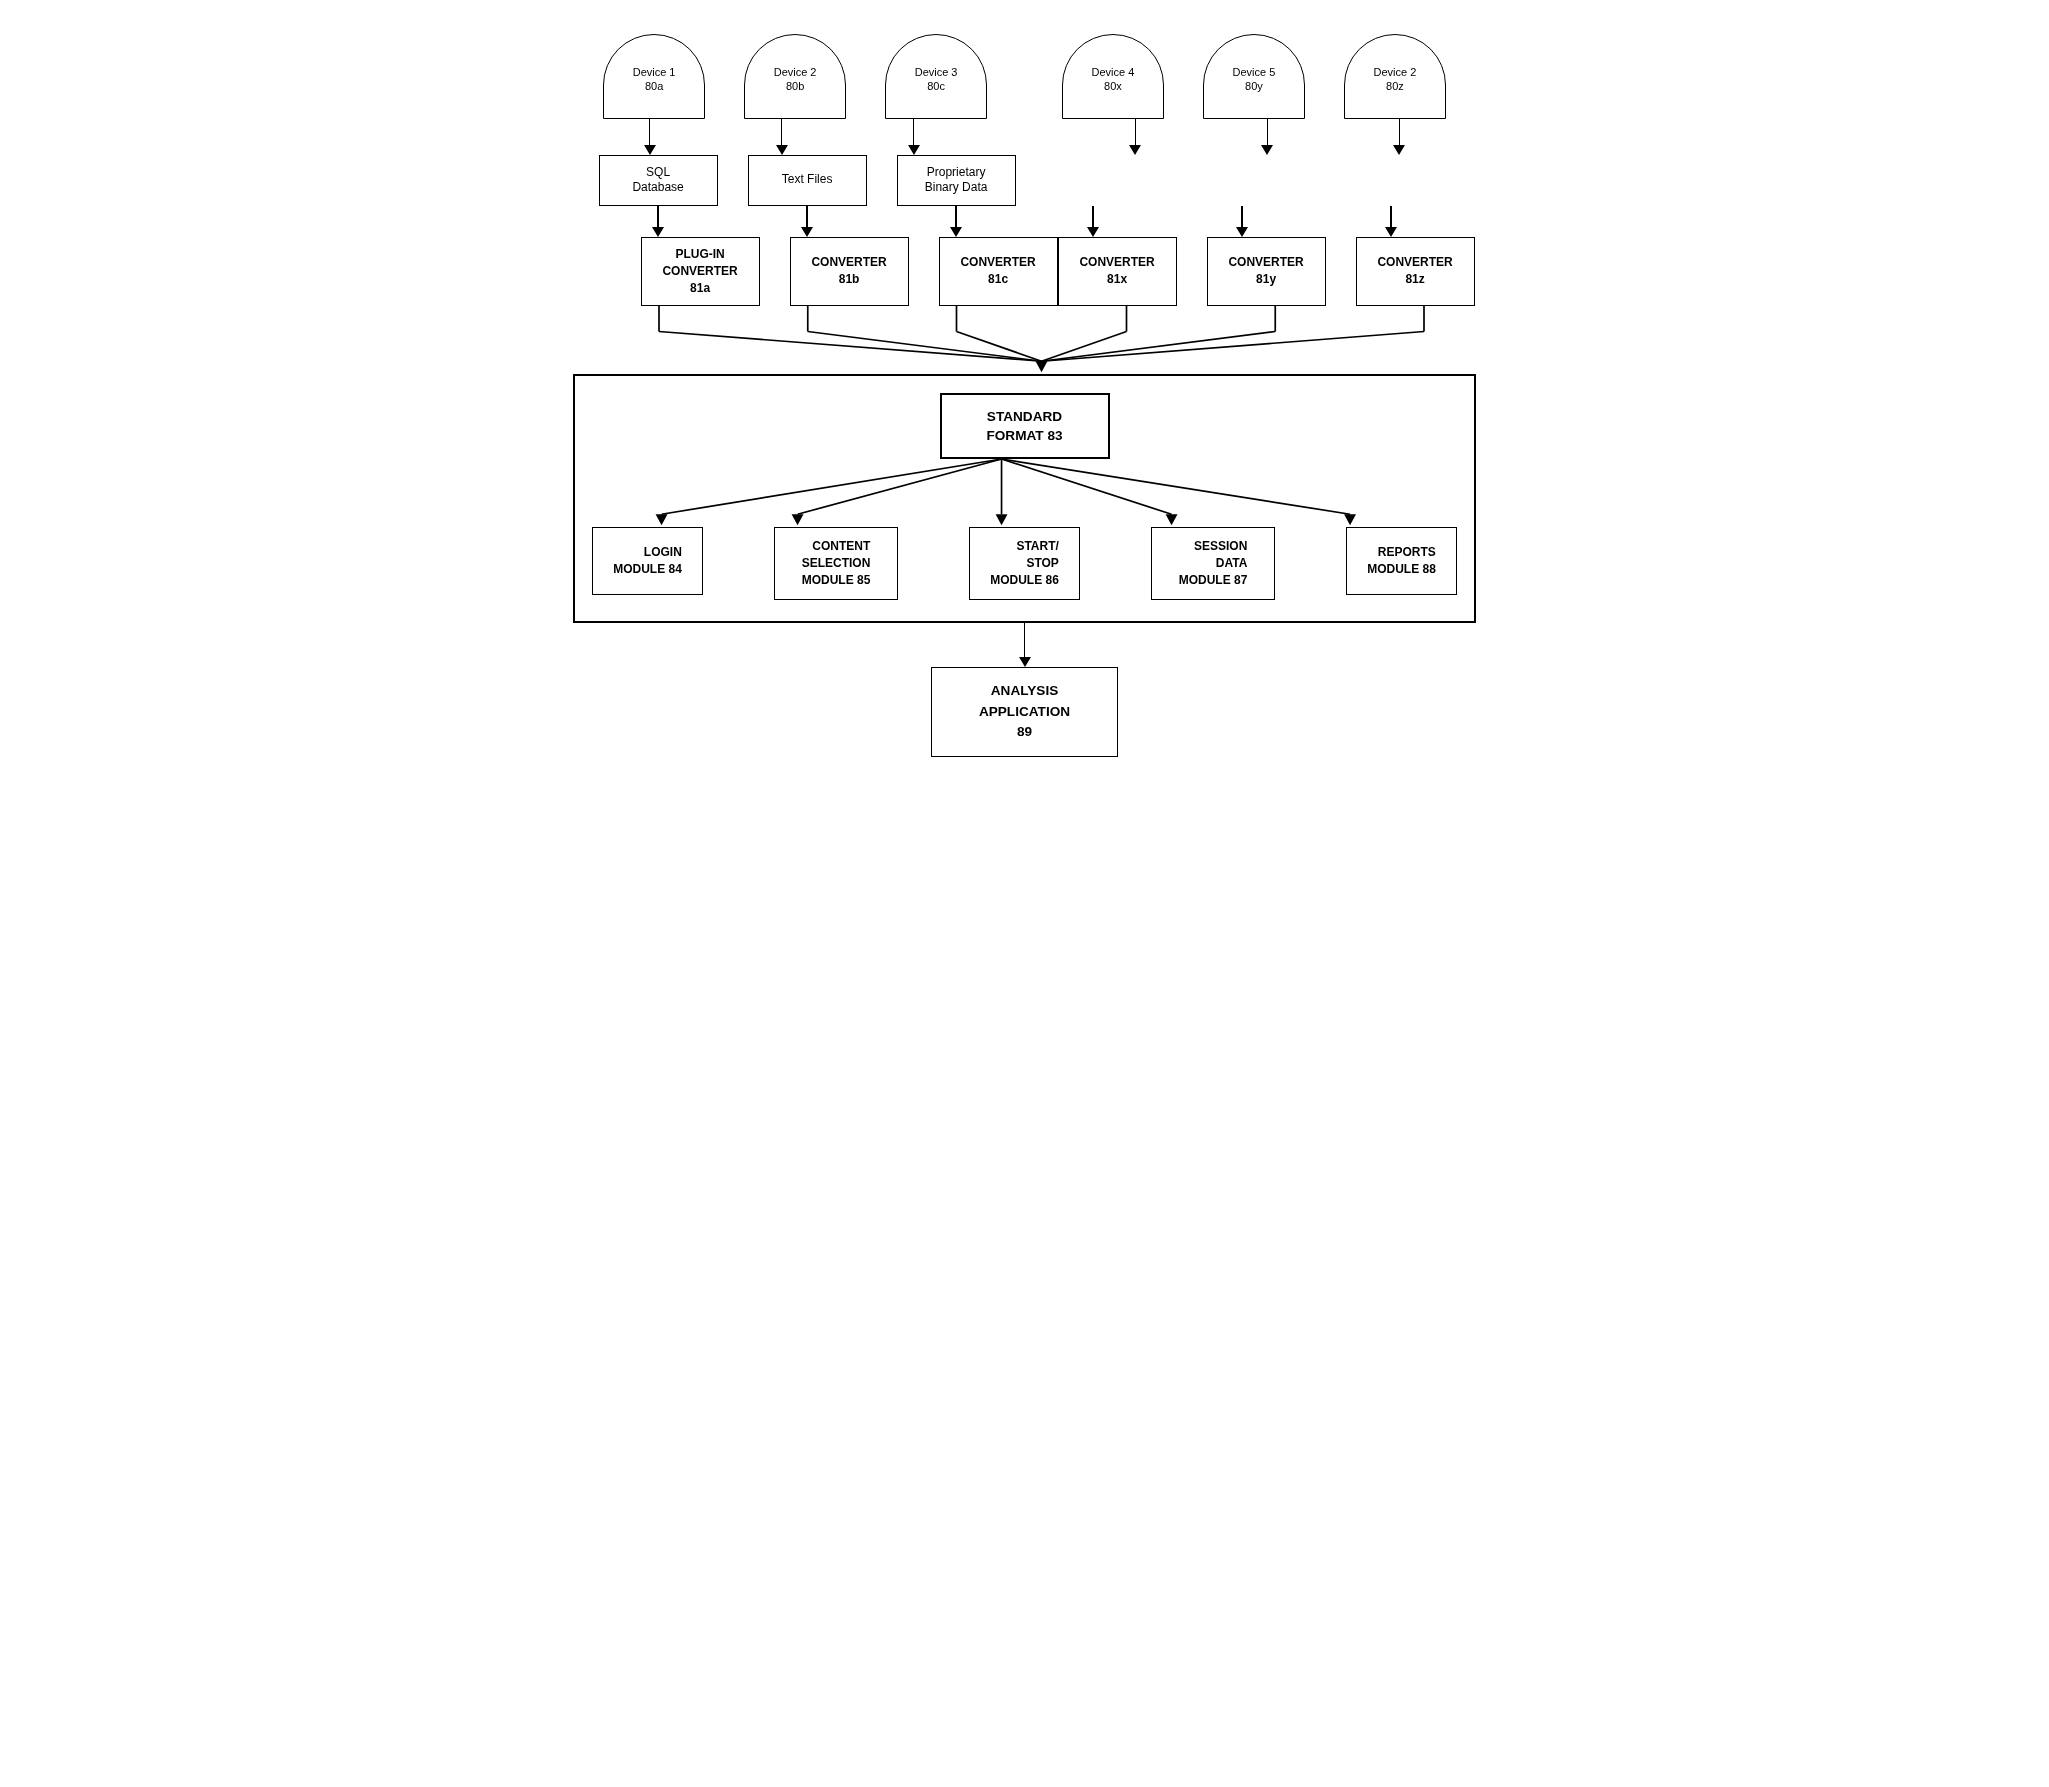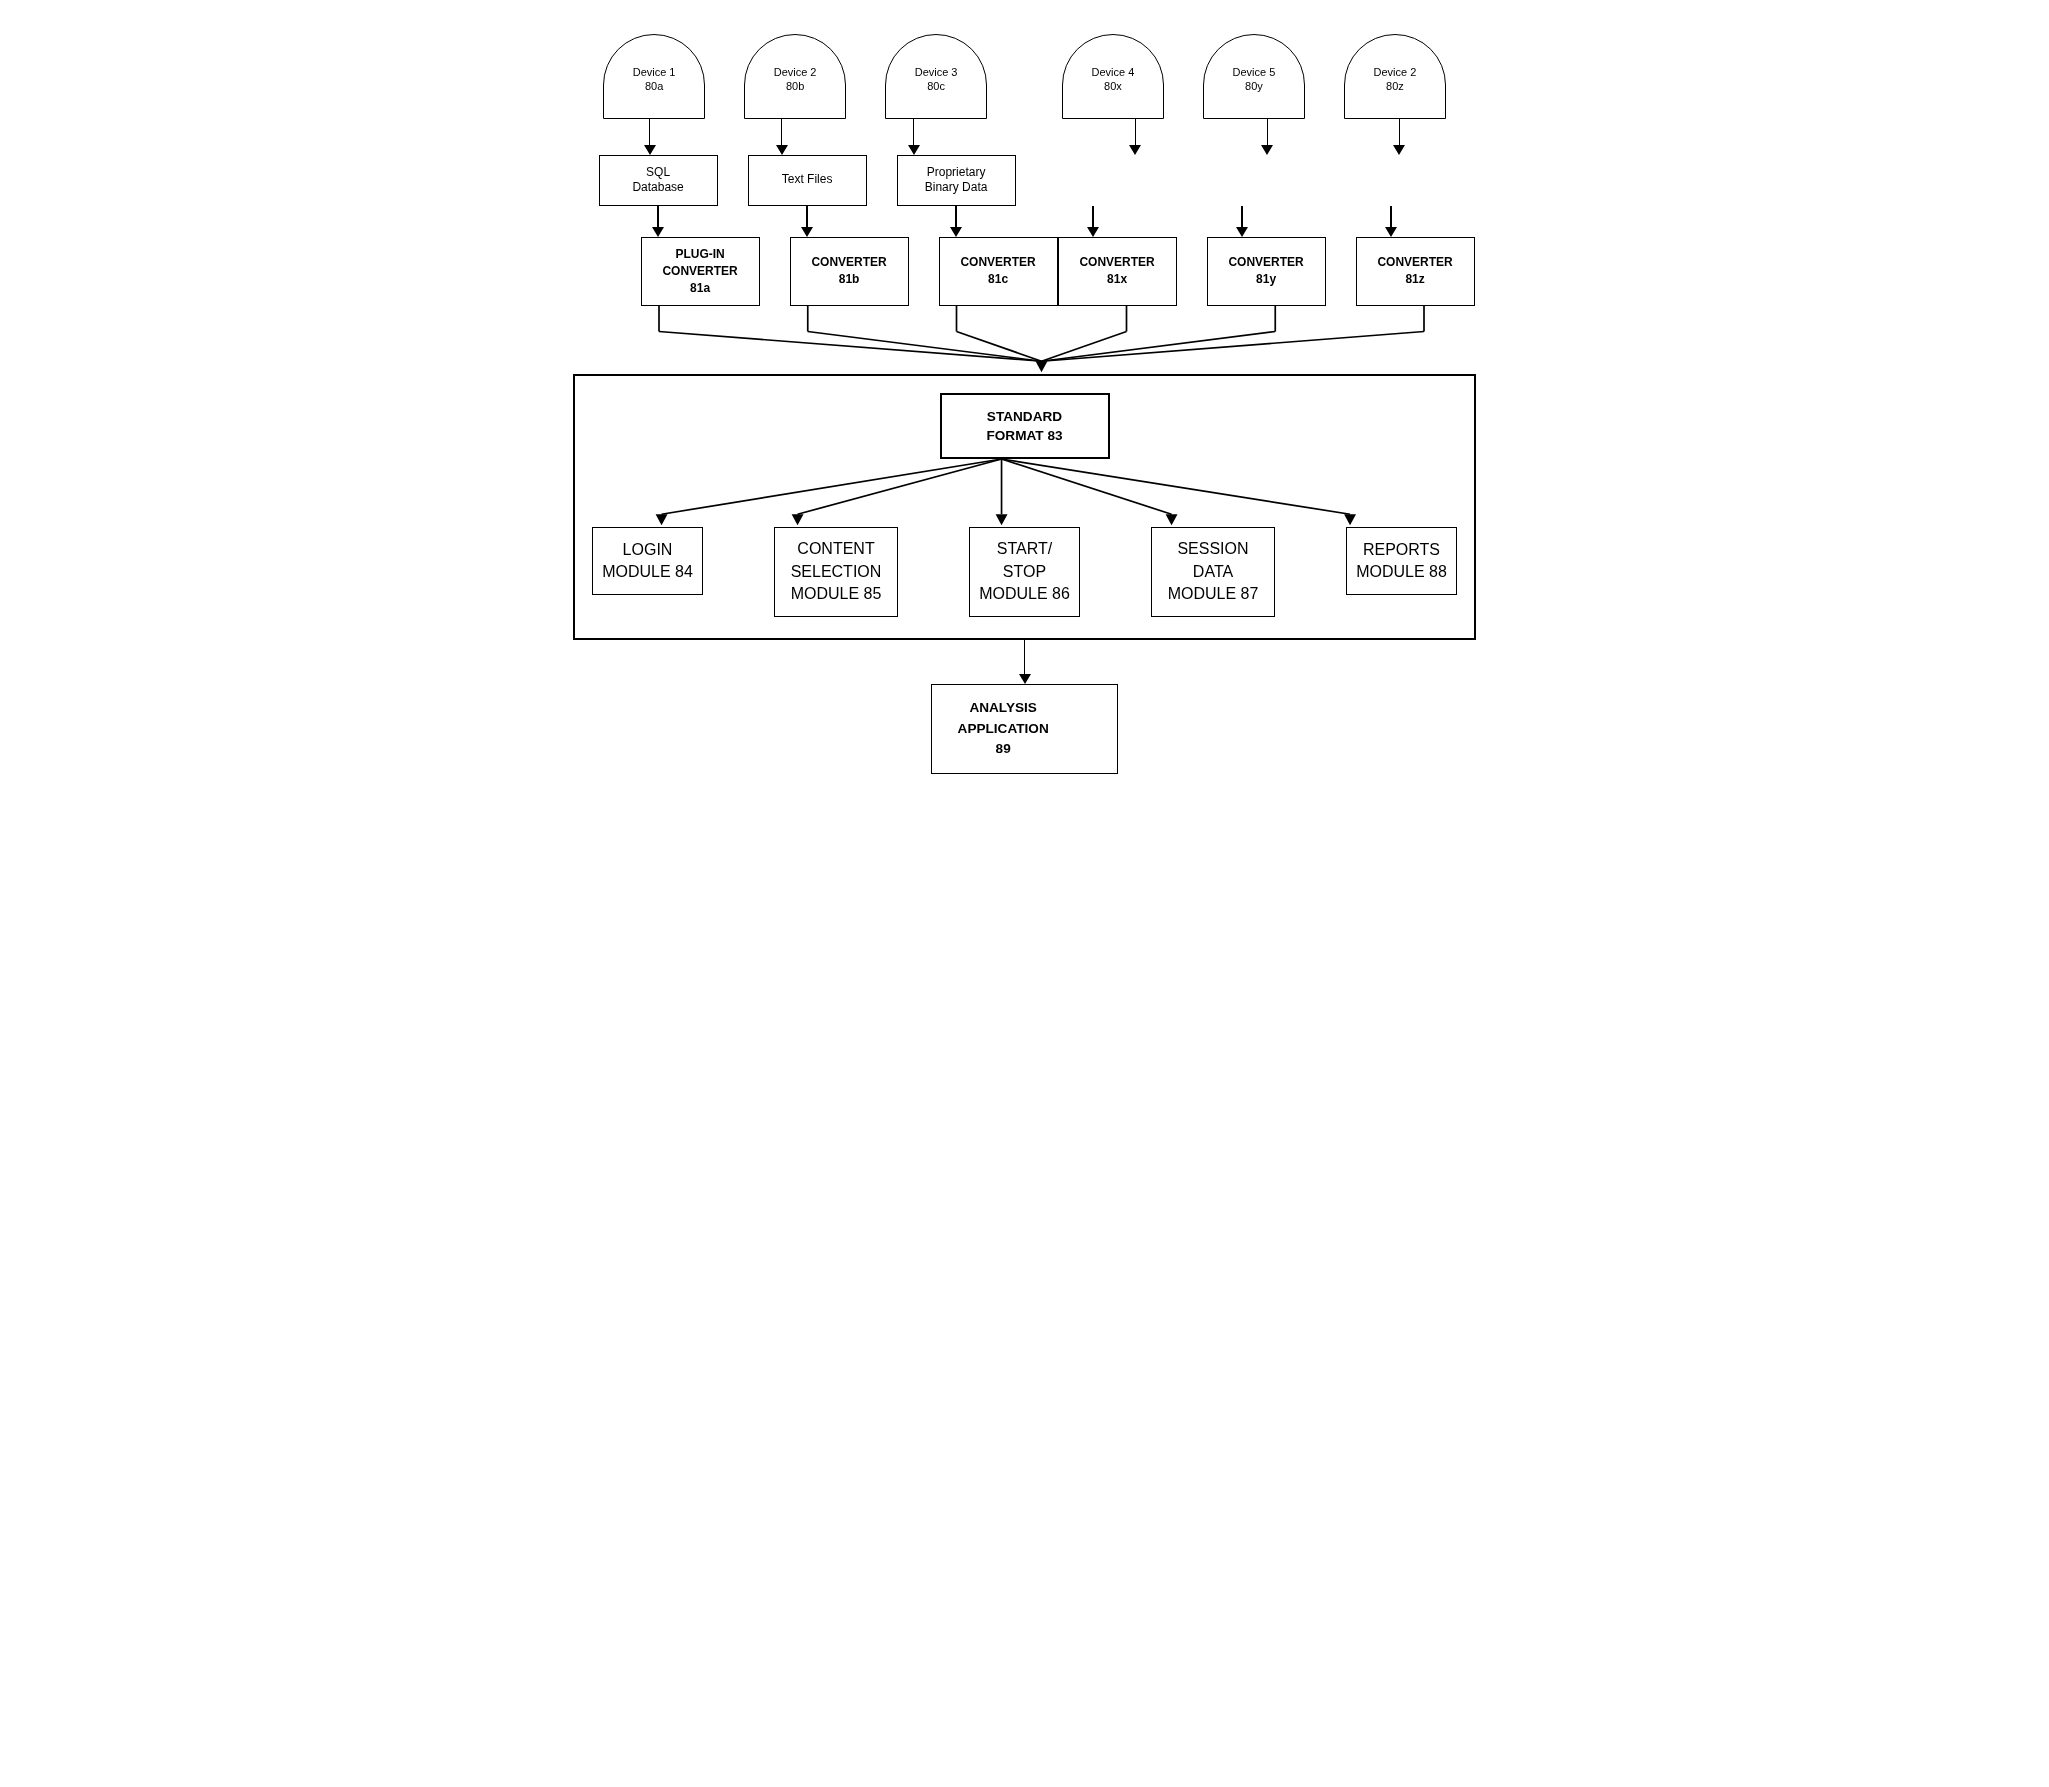--- a/index.html
+++ b/index.html
@@ -84,23 +84,23 @@
     }
     .api-label {
       font-size: 15.3px;
       font-weight: bold;
       margin-bottom: 12.8px;
     }
     
     .module-box {
       border: 1.7px solid #000;
       padding: 10.2px 8.5px;
-      text-align: center;
-      font-size: 16px;
-      font-weight: normal;
+      text-align: right;
+      font-size: 12px;
+      font-weight: bold;
       line-height: 1.4;
       background: #fff;
       min-width: 111px;
       min-height: 68px;
       display: flex;
       align-items: center;
       justify-content: center;
     }
     
     .standard-box {
@@ -121,21 +121,21 @@
       border: 1.7px solid #000;
       padding: 13.6px 25.6px;
       text-align: center;
       font-size: 13.6px;
       font-weight: bold;
       line-height: 1.5;
       background: #fff;
       width: 187px;
       display: flex;
       align-items: center;
-      justify-content: flex-start;
+      justify-content: center;
     }
   </style>
 </head>
 <body>
 
 <div class="diagram">
 
   <svg id="main-svg" style="position:absolute;top:0;left:0;width:100%;height:100%;pointer-events:none;overflow:visible;" viewBox="0 0 1100 934.344" width="937" height="796">
     <defs>
       <marker id="arrow" markerWidth="8" markerHeight="8" refX="6" refY="3" orient="auto">

